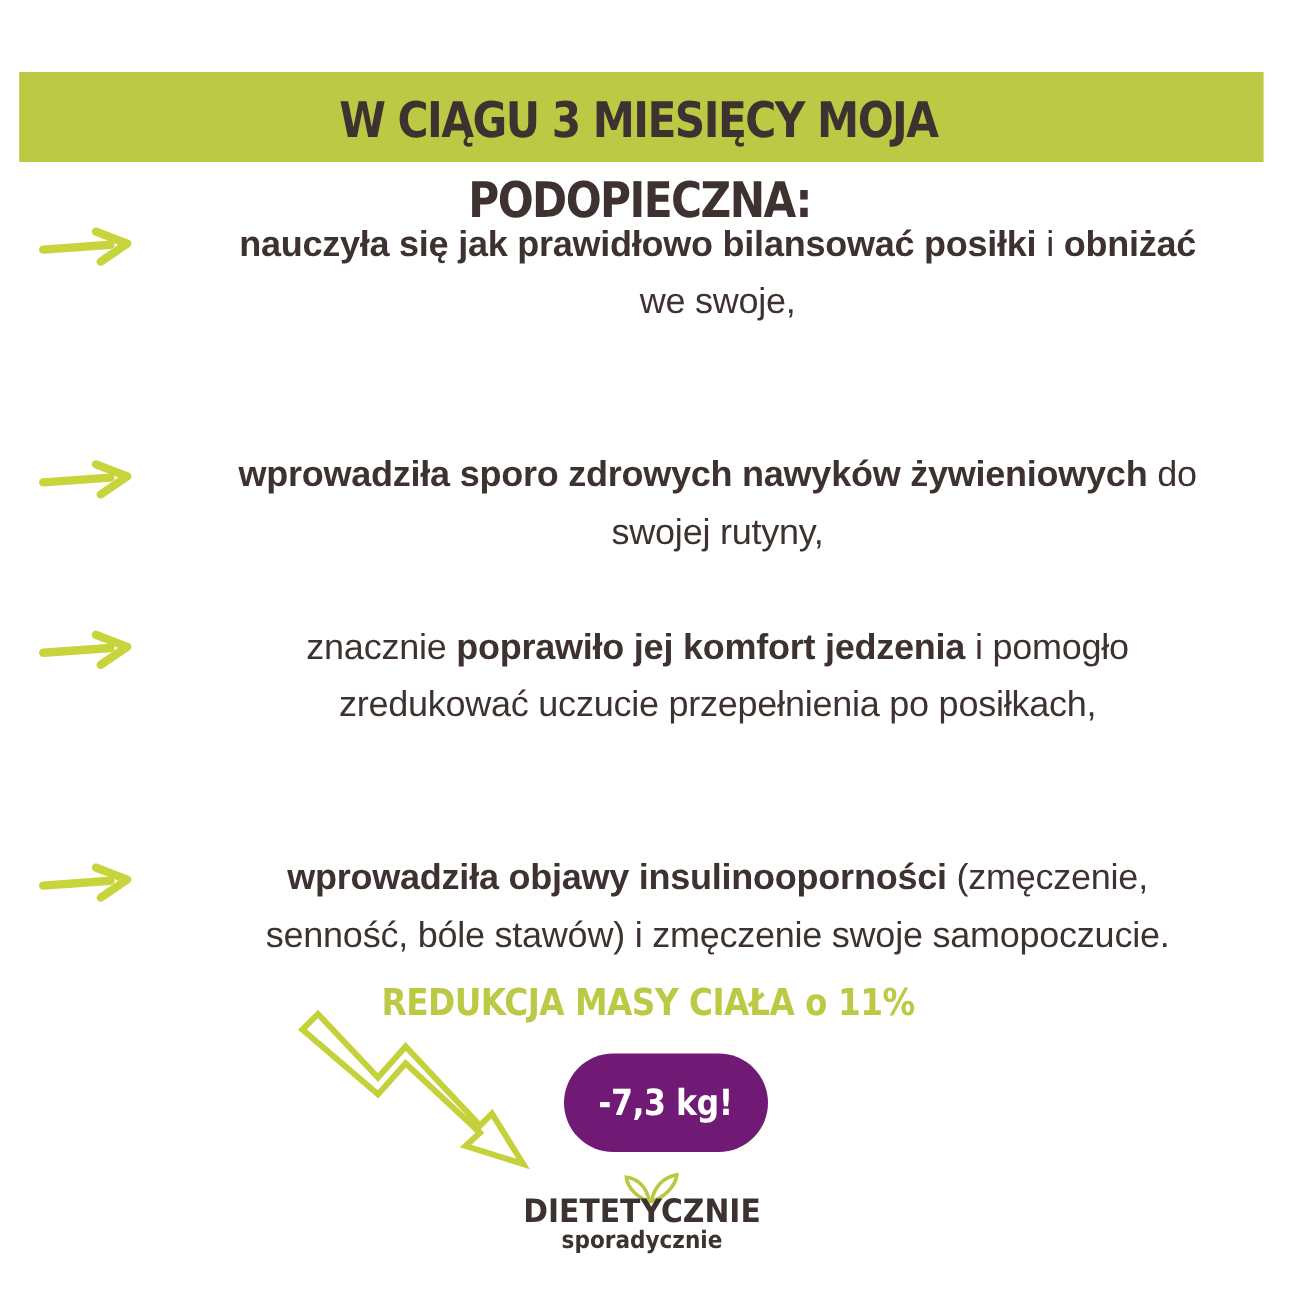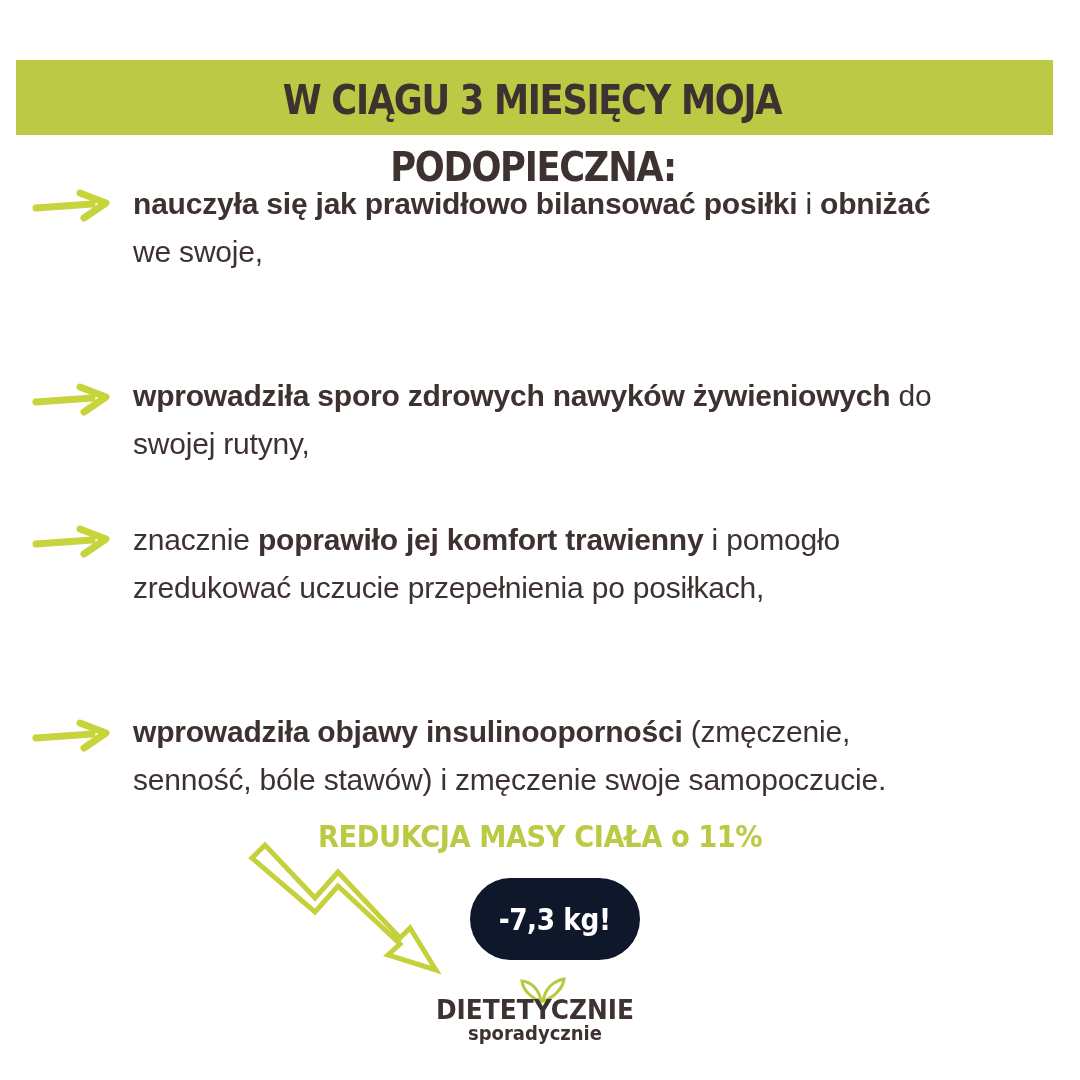--- a/index.html
+++ b/index.html
@@ -20,31 +20,31 @@
       transform: scaleX(0.86); transform-origin: center;
     }
     .title-line1 { top: 76px; left: -8px; }
     .title-line2 { top: 143px; left: -7px; }
     .item {
       position: absolute; left: 133px; width: 930px;
       font-size: 30px; line-height: 48px; color: #3d3230;
       letter-spacing: -0.2px;
     }
     .item b { font-weight: bold; }
-    .line { display: block; white-space: nowrap; }
+    .line { display: block; white-space: nowrap; text-align: center; }
     .arrow { position: absolute; left: 32px; width: 78px; height: 34px; }
     .reduction {
       position: absolute; left: 318px; top: 818px; width: 490px;
       font-family: "DejaVu Sans", sans-serif; font-weight: bold;
       font-size: 31px; color: #bcc944; letter-spacing: -0.5px;
       white-space: nowrap; transform: scaleX(0.88); transform-origin: left center;
     }
     .pill {
       position: absolute; left: 470px; top: 878px; width: 170px; height: 82px;
-      border-radius: 41px; background: #0f172a;
+      border-radius: 41px; background: #701a75;
       display: flex; align-items: center; justify-content: center;
     }
     .pill span {
       font-family: "DejaVu Sans", sans-serif; font-weight: bold;
       font-size: 30px; color: #ffffff; letter-spacing: -0.5px;
       transform: scaleX(0.88);
     }
     .trend-arrow { position: absolute; left: 248px; top: 840px; width: 195px; height: 135px; }
     .logo { position: absolute; left: 425px; top: 975px; width: 220px; height: 75px; }
     .logo-sprout { position: absolute; left: 92px; top: 2px; width: 50px; height: 26px; }
@@ -91,21 +91,21 @@
     <span>swojej rutyny,</span>
   </span>
 </div>
 
 <svg class="arrow" style="top:524px" viewBox="0 0 78 34">
   <path d="M4 20 L60 16" stroke="#c8d43c" stroke-width="7" stroke-linecap="round" fill="none"></path>
   <path d="M48 5 L74 15 L52 30" stroke="#c8d43c" stroke-width="7" stroke-linecap="round" stroke-linejoin="round" fill="none"></path>
 </svg>
 <div class="item" style="top:516px">
   <span class="line">
-    <span>znacznie </span><b>poprawiło jej komfort trawienny</b><span> i pomogło</span>
+    <span>znacznie </span><b>poprawiło jej komfort jedzenia</b><span> i pomogło</span>
   </span>
   <span class="line">
     <span>zredukować uczucie przepełnienia po posiłkach,</span>
   </span>
 </div>
 
 <svg class="arrow" style="top:718px" viewBox="0 0 78 34">
   <path d="M4 20 L60 16" stroke="#c8d43c" stroke-width="7" stroke-linecap="round" fill="none"></path>
   <path d="M48 5 L74 15 L52 30" stroke="#c8d43c" stroke-width="7" stroke-linecap="round" stroke-linejoin="round" fill="none"></path>
 </svg>

